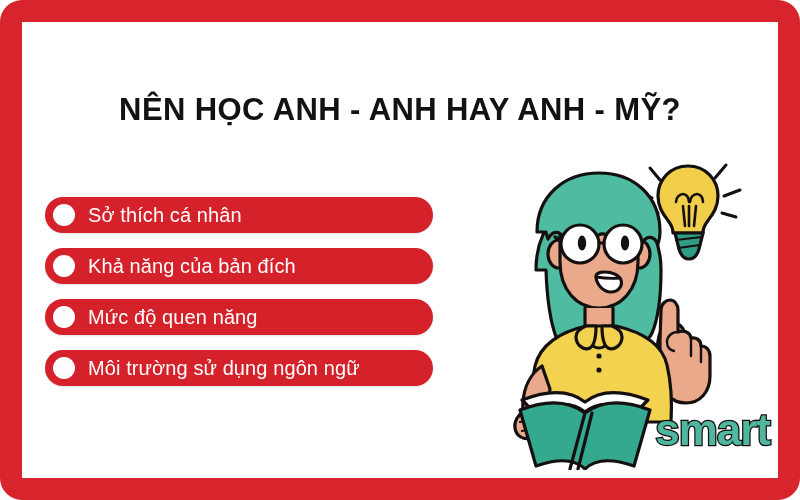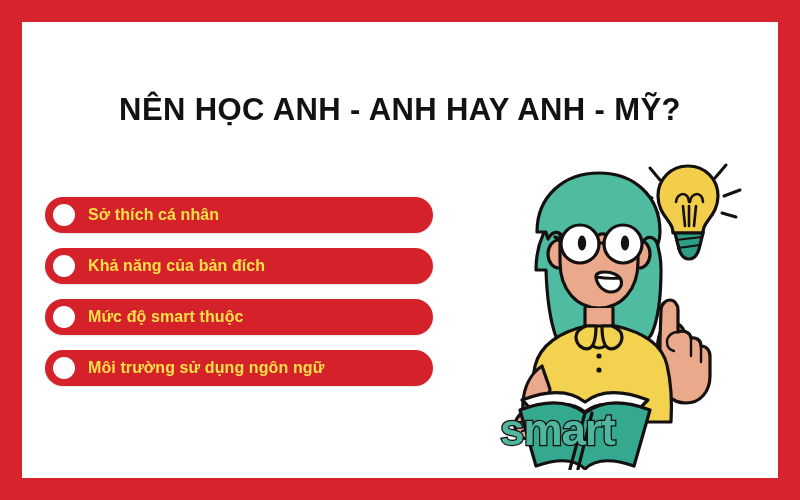--- a/index.html
+++ b/index.html
@@ -14,20 +14,21 @@
     font-family: "Liberation Sans", sans-serif;
   }
 
   #slide {
     position: relative;
     width: 800px;
     height: 500px;
     box-sizing: border-box;
     background: #d8242c;
     padding: 22px 22px;
+    border-radius: 22px;
   }
 
   #canvas {
     position: relative;
     width: 756px;
     height: 456px;
     background: #ffffff;
     box-sizing: border-box;
     overflow: hidden;
   }
@@ -70,23 +71,23 @@
     width: 22px;
     height: 22px;
     border-radius: 50%;
     background: #ffffff;
     margin-left: 8px;
     flex: 0 0 auto;
   }
 
   .pill-label {
     margin-left: 13px;
-    color: #fde047;
-    font-size: 16px;
-    font-weight: bold;
+    color: #ffffff;
+    font-size: 20px;
+    font-weight: normal;
     white-space: nowrap;
     letter-spacing: 0.1px;
   }
 
   #illustration {
     position: absolute;
     left: 478px;
     top: 118px;
     width: 270px;
     height: 330px;
@@ -95,21 +96,21 @@
     display: block;
     width: 270px;
     height: 330px;
   }
 
   .smart-word {
     position: absolute;
     left: 478px;
     top: 386px;
     width: 270px;
-    text-align: left;
+    text-align: right;
     font-size: 44px;
     font-weight: bold;
     color: #4fb79f;
     -webkit-text-stroke: 2.5px #14100f;
     paint-order: stroke fill;
     letter-spacing: -1px;
     line-height: 1;
   }
 </style>
 </head>
@@ -127,21 +128,21 @@
         <span class="pill-label">Sở thích cá nhân</span>
       </div>
 
       <div class="pill">
         <span class="pill-bullet"></span>
         <span class="pill-label">Khả năng của bản đích</span>
       </div>
 
       <div class="pill">
         <span class="pill-bullet"></span>
-        <span class="pill-label">Mức độ smart thuộc</span>
+        <span class="pill-label">Mức độ quen năng</span>
       </div>
 
 
       <div class="pill">
         <span class="pill-bullet"></span>
         <span class="pill-label">Môi trường sử dụng ngôn ngữ</span>
       </div>
 
     </div>
 

